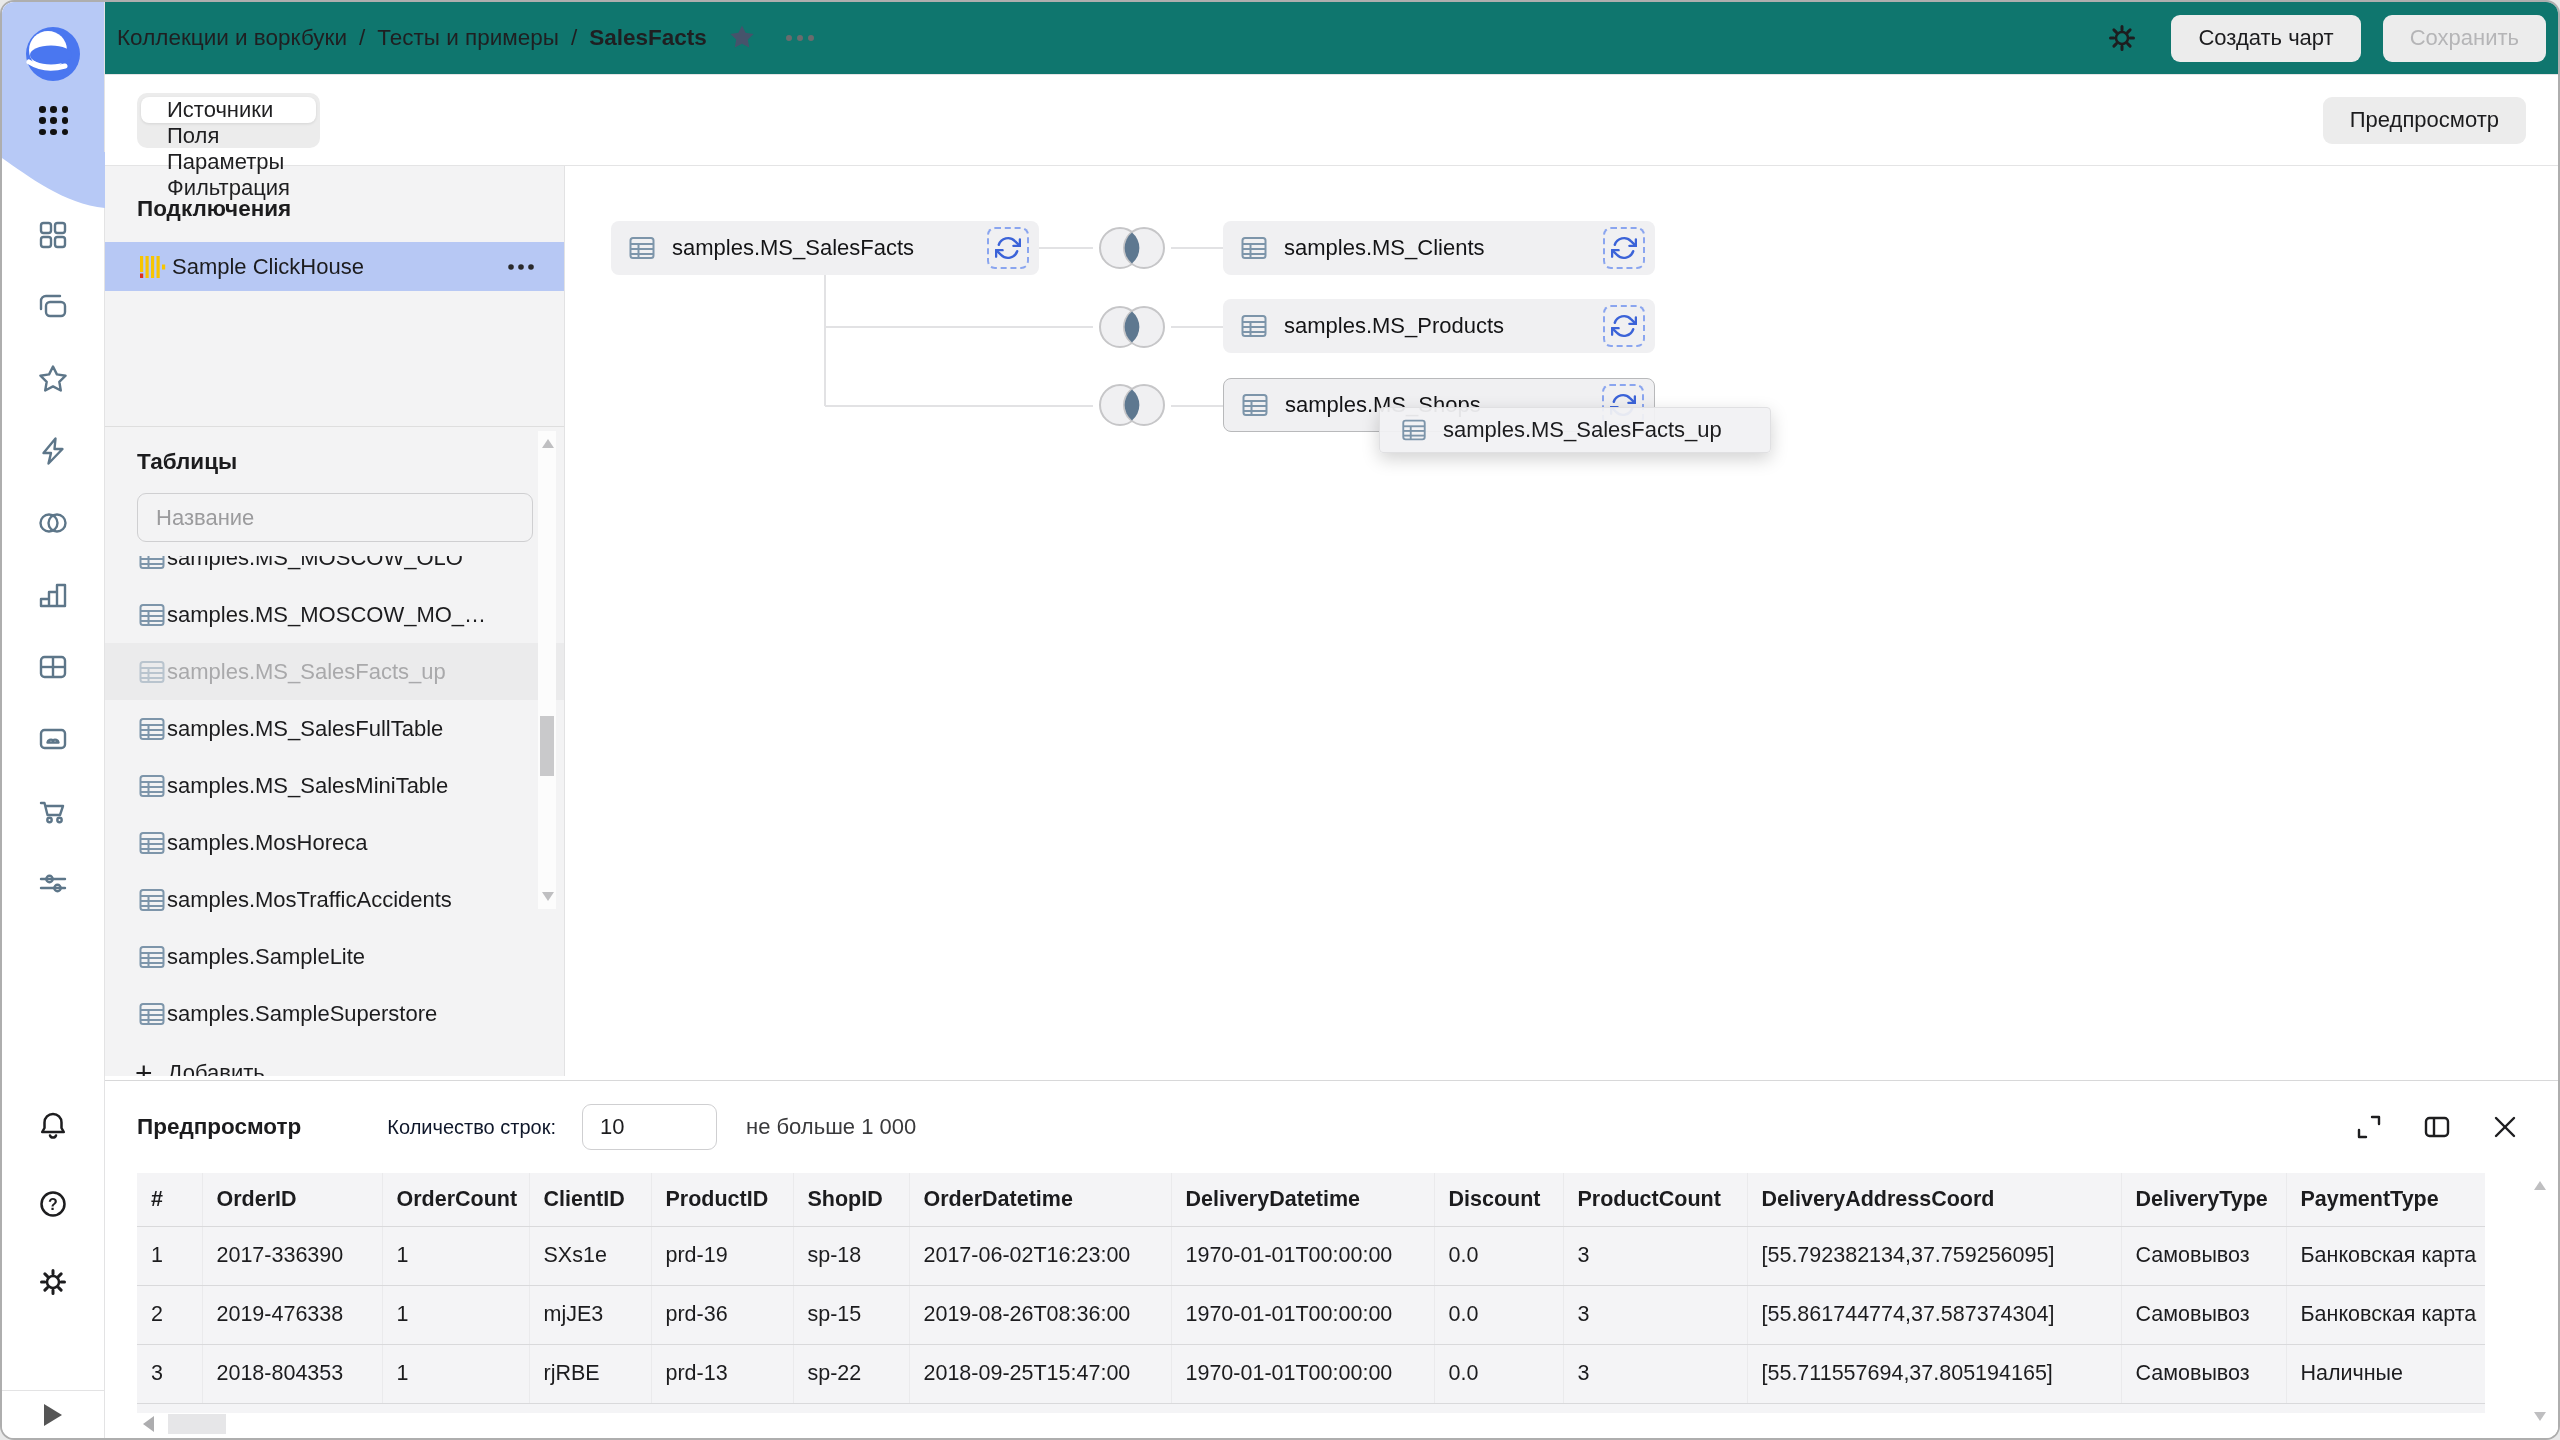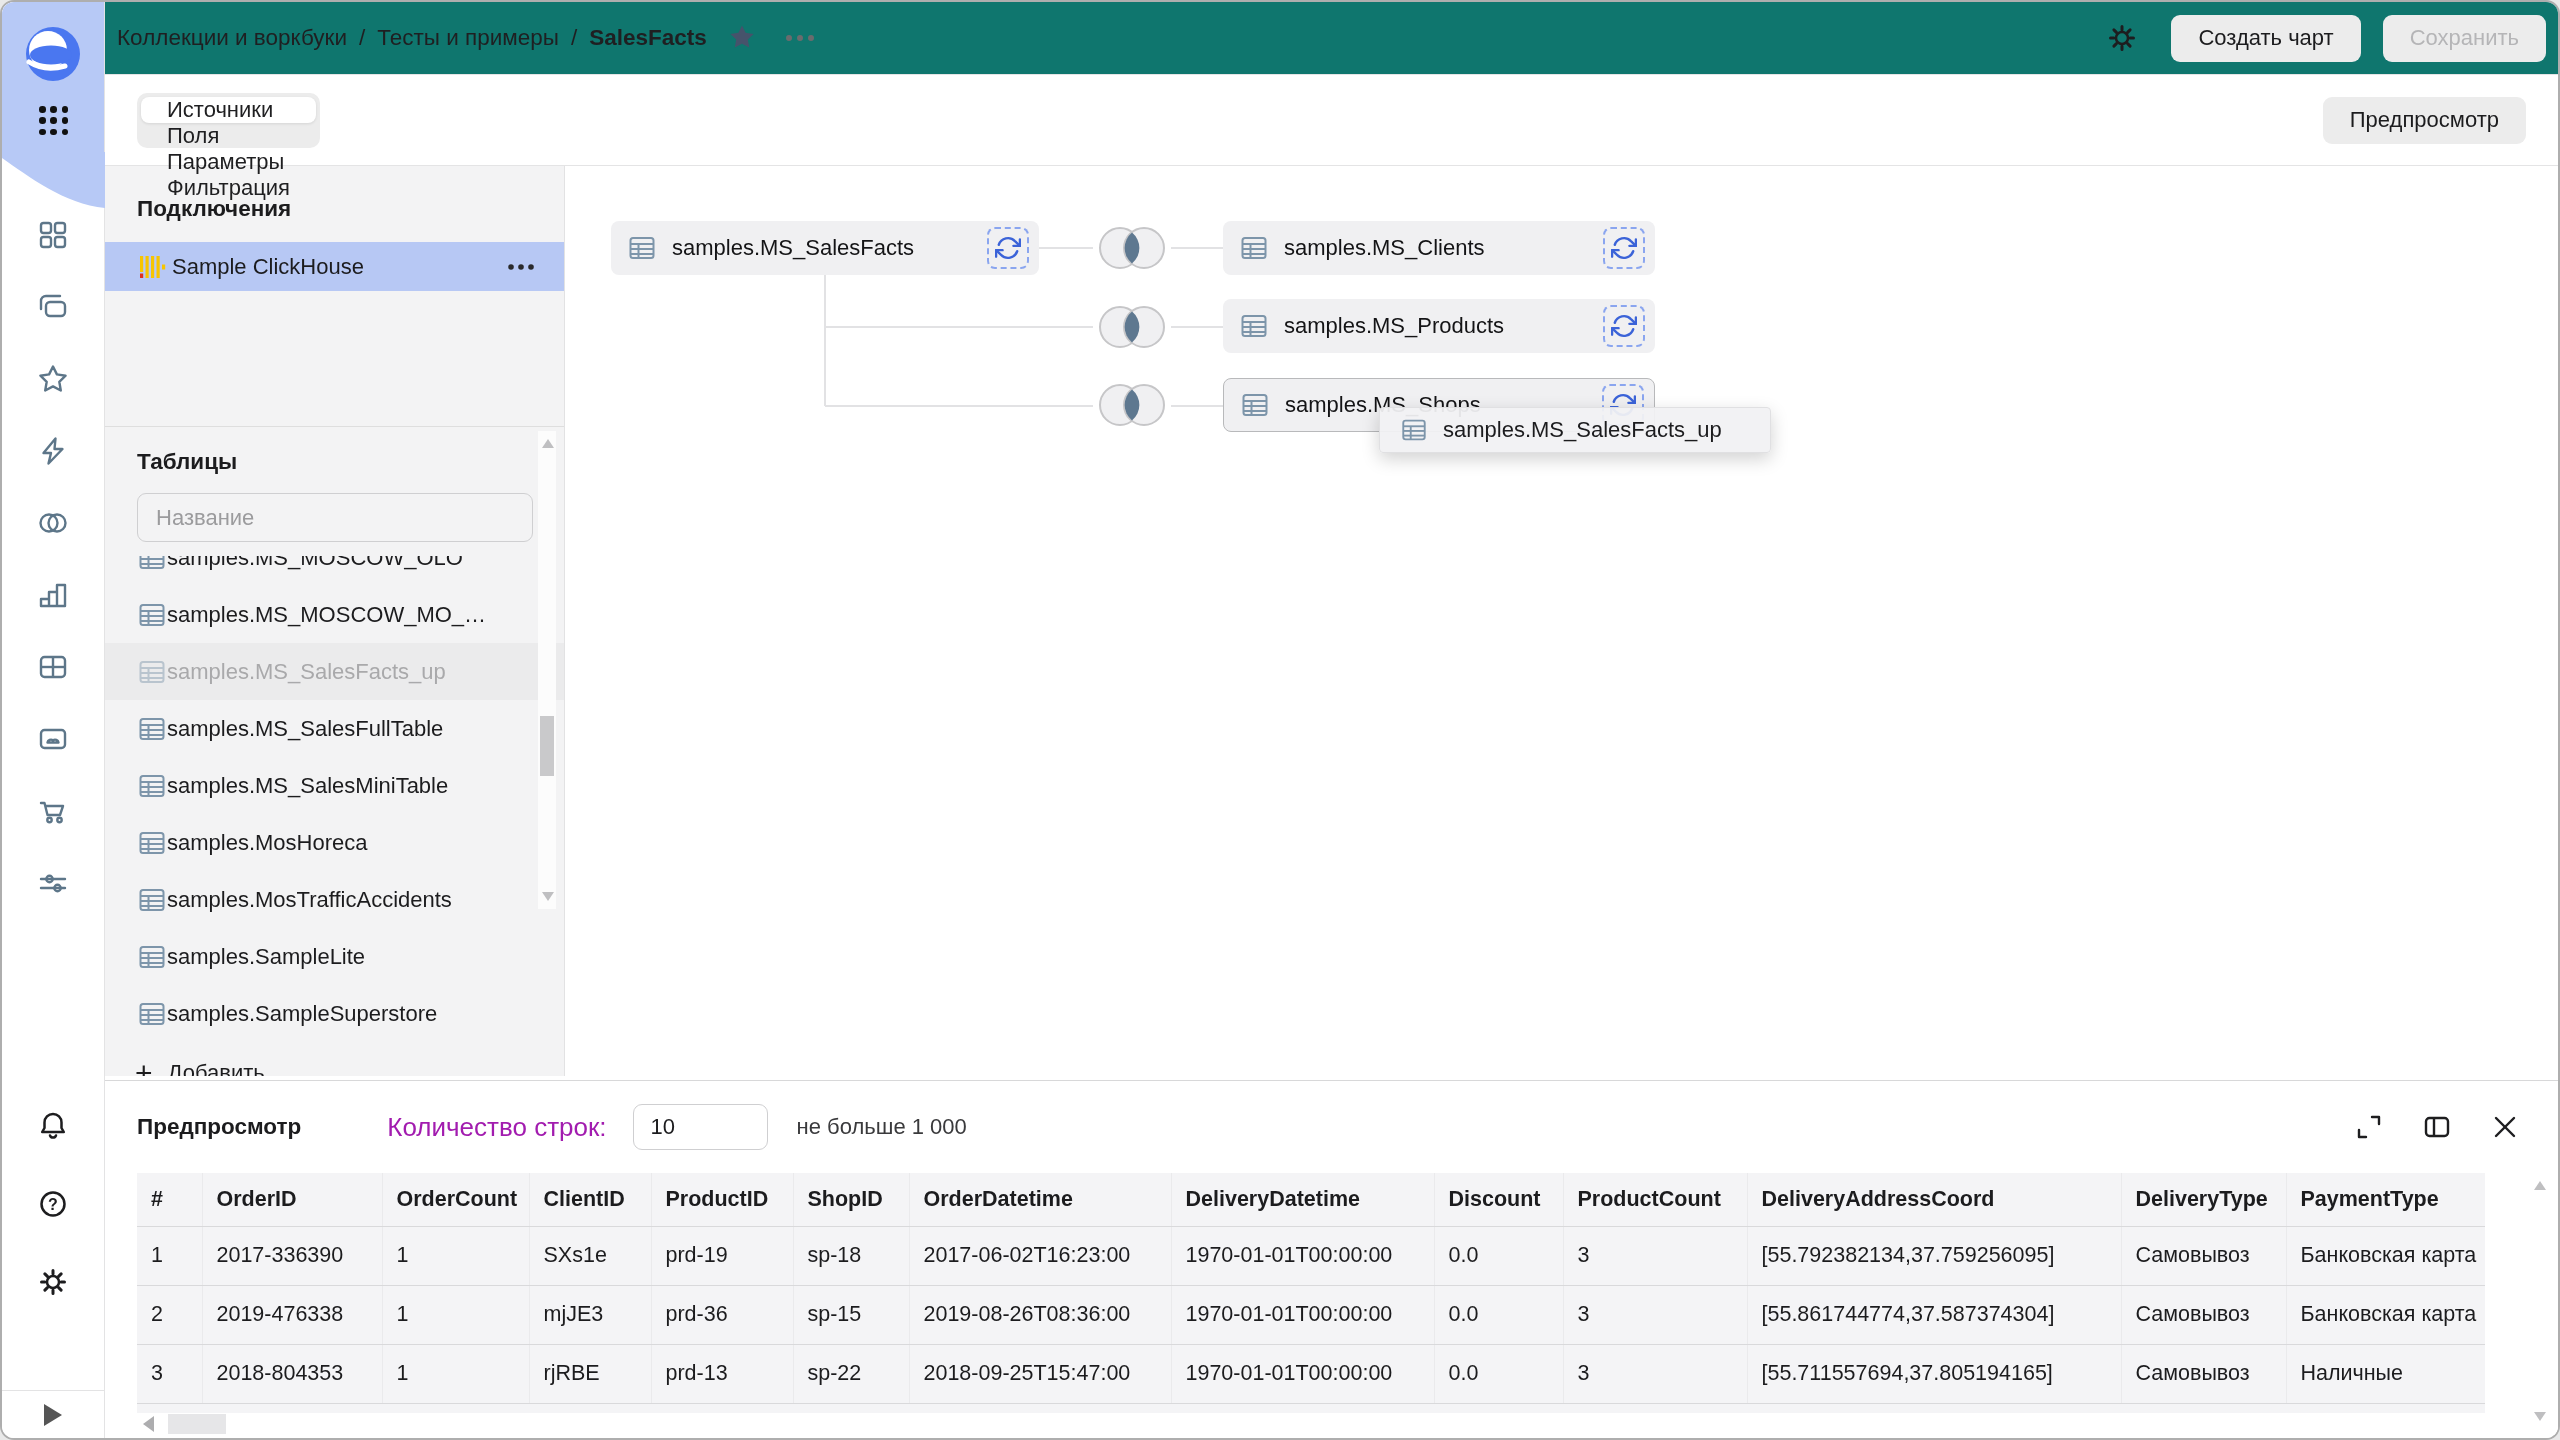--- a/index.html
+++ b/index.html
@@ -72,21 +72,21 @@
   .node{position:absolute;height:54px;background:#f0f0f2;border-radius:8px;display:flex;align-items:center;padding:0 10px 0 16px;gap:15px;font-size:22px;color:#141416;}
   .node .tico{flex:0 0 auto;}
   .node .rfr{margin-left:auto;width:42px;height:42px;border:2px dashed #8aa5ef;border-radius:8px;display:flex;align-items:center;justify-content:center;cursor:pointer;background:transparent;}
   .node.hl{border:1px solid #b8b9bb;align-items:center;}
   .venn{position:absolute;width:78px;height:46px;}
   .ghost{position:absolute;left:813px;top:241px;width:392px;height:46px;background:rgba(241,241,243,.94);border:1px solid #e0e0e2;border-radius:4px;display:flex;align-items:center;gap:15px;padding:0 20px;font-size:22px;box-shadow:0 6px 18px rgba(0,0,0,.18);z-index:6;}
   
   .preview{position:absolute;left:103px;right:0;bottom:0;top:1078px;border-top:1px solid #d8d8d9;background:#fff;z-index:25;}
   .ph{height:92px;display:flex;align-items:center;padding:0 38px 0 32px;}
   .ph-title{font-size:22.5px;font-weight:700;}
-  .ph-label{margin-left:86px;font-size:26px;color:#a21caf;}
+  .ph-label{margin-left:86px;font-size:20px;color:#0f172a;}
   .ph-input{margin-left:26px;width:135px;height:46px;border:1px solid #cfcfd1;border-radius:9px;background:#fff;font-size:22px;padding:0 17px;font-family:inherit;color:#1c1c1e;outline:none;}
   .ph-hint{margin-left:29px;font-size:22px;color:#3a3a3c;}
   .ph-icons{margin-left:auto;display:flex;align-items:center;gap:38px;}
   .ph-icons svg{width:30px;height:30px;display:block;cursor:pointer;}
   .ptwrap{margin-left:32px;width:2348px;overflow:hidden;position:relative;}
   table.pt{border-collapse:collapse;table-layout:fixed;width:2348px;font-size:21.5px;}
   table.pt th{height:53px;text-align:left;font-weight:700;background:#f4f4f6;padding:0 14px;border-bottom:1px solid #d9d9db;border-left:1px solid #eaeaec;white-space:nowrap;overflow:hidden;}
   table.pt td{height:59px;background:#f4f4f6;padding:0 14px;border-bottom:1px solid #d9d9db;border-left:1px solid #eaeaec;white-space:nowrap;overflow:hidden;}
   table.pt th:first-child,table.pt td:first-child{border-left:none;}
   .row-stub{height:10px;background:#f4f4f6;width:2348px;margin-left:32px;}

